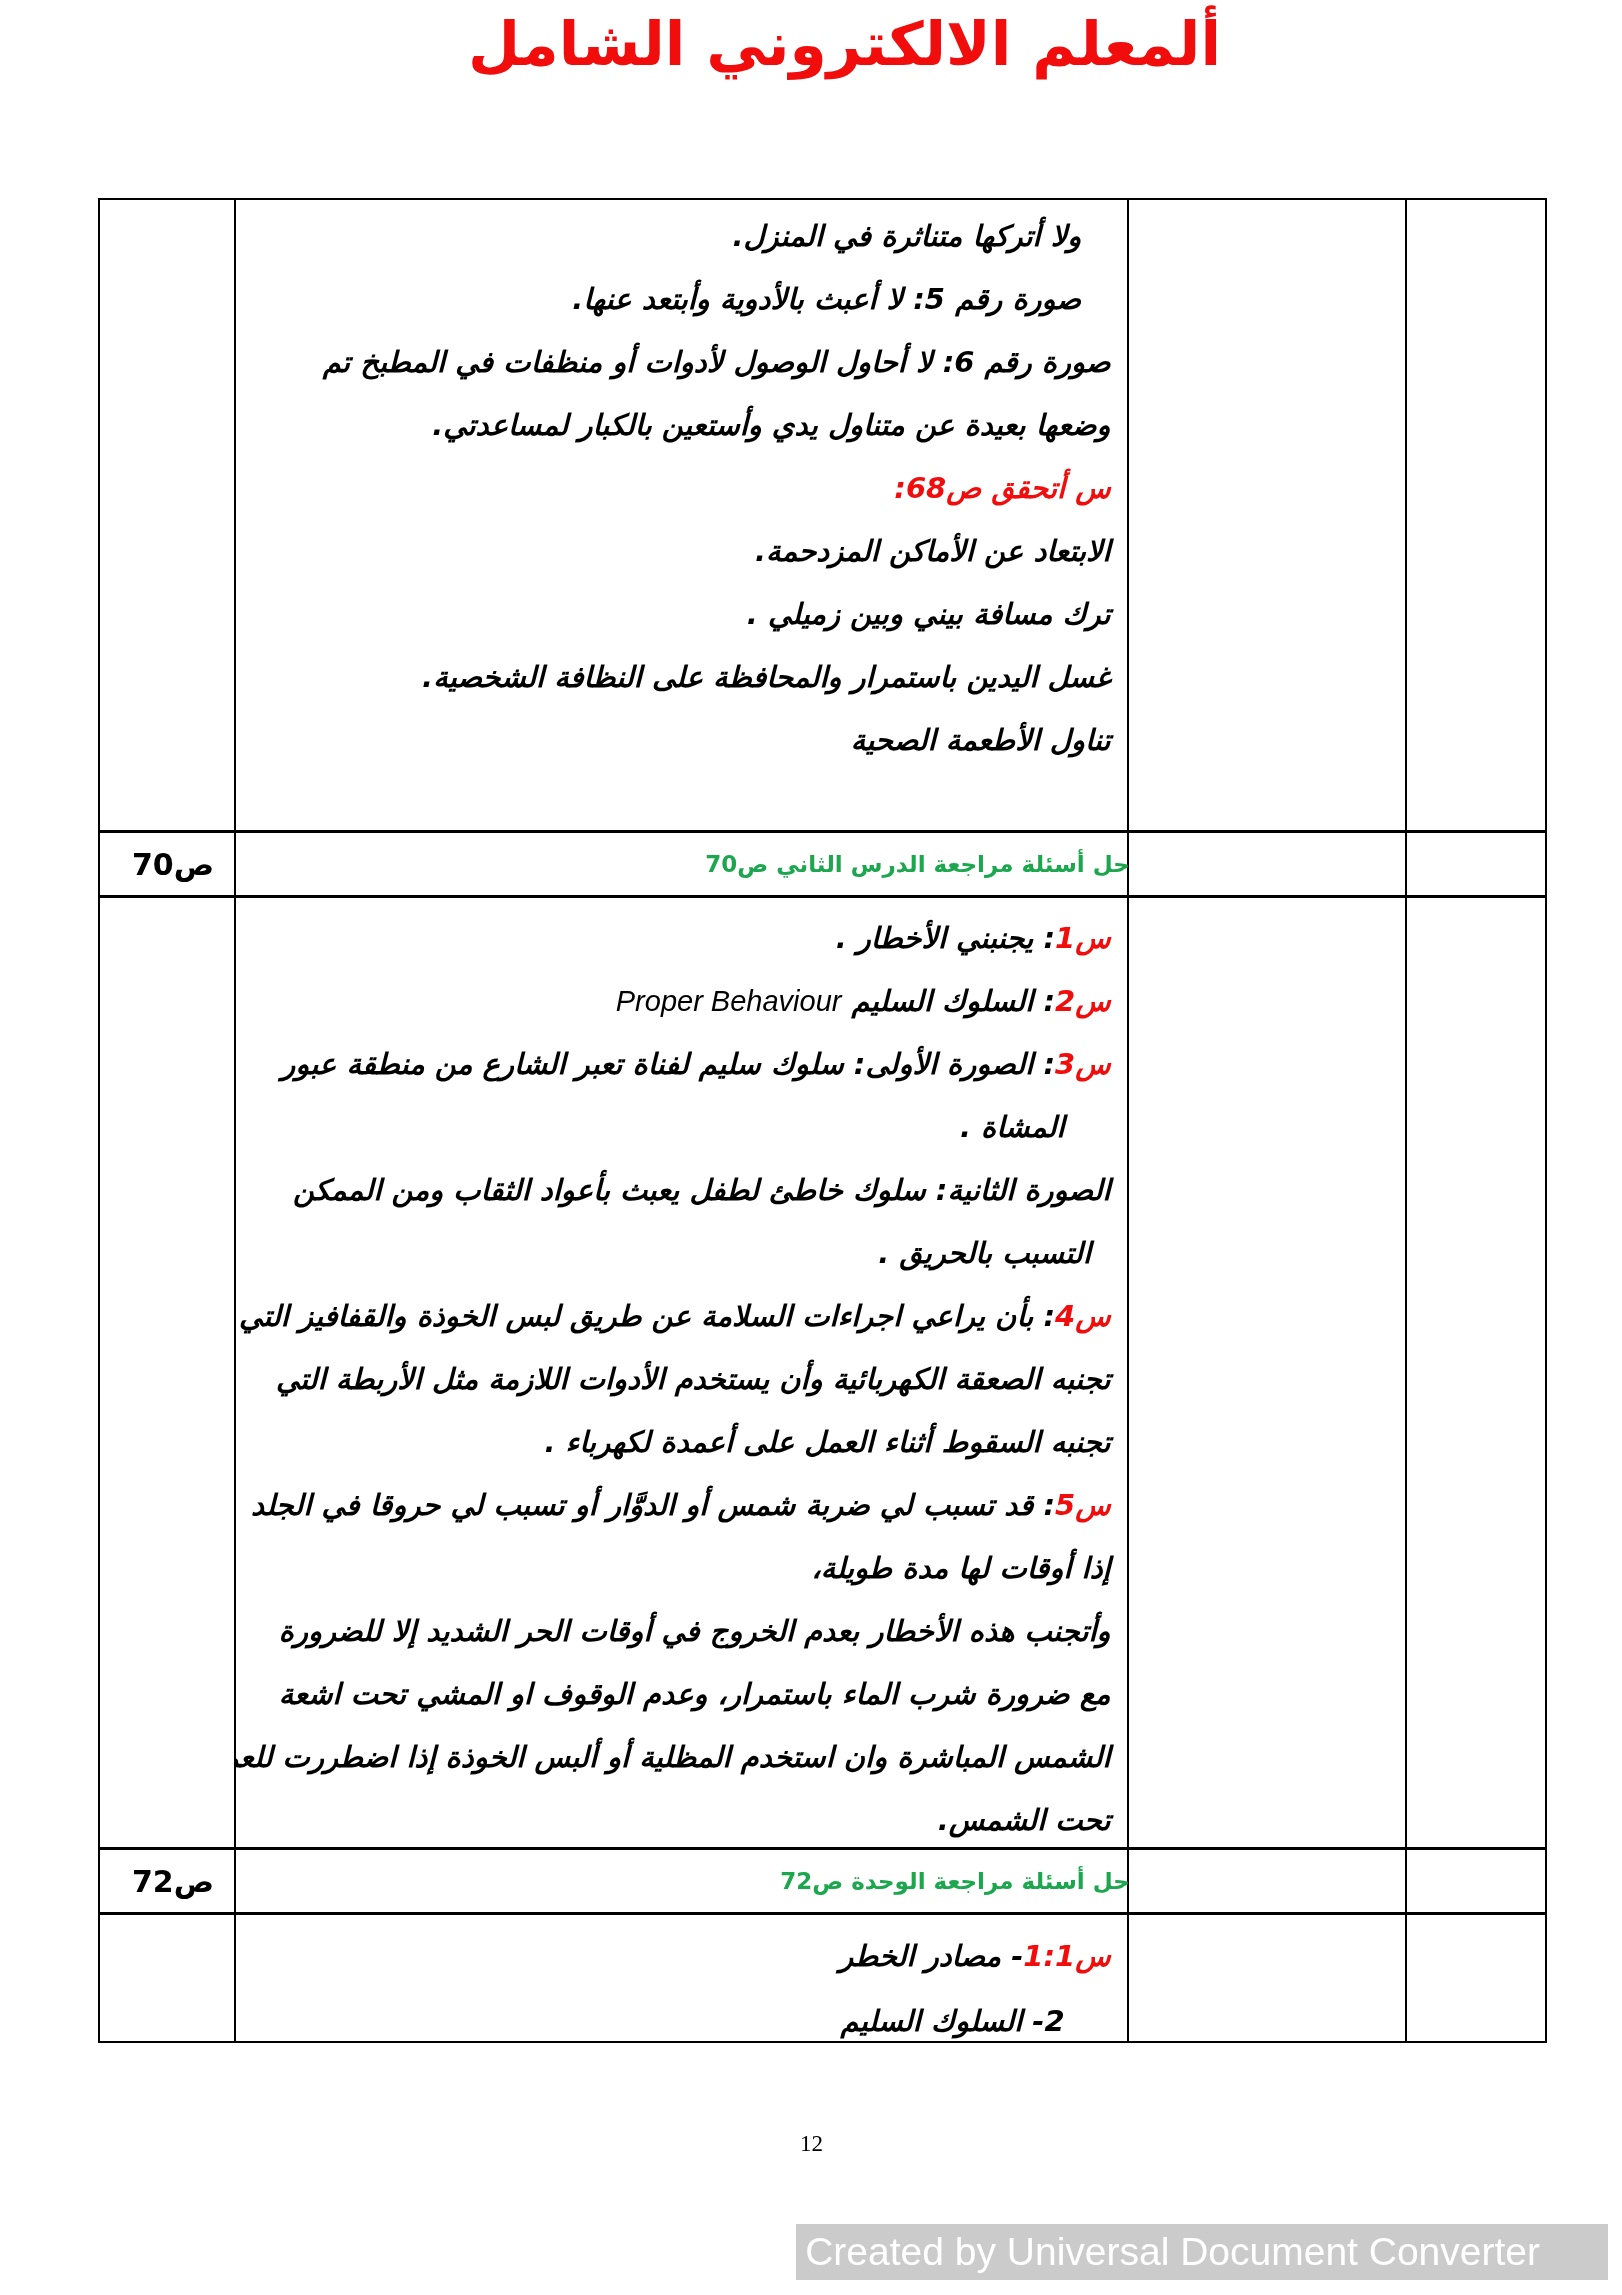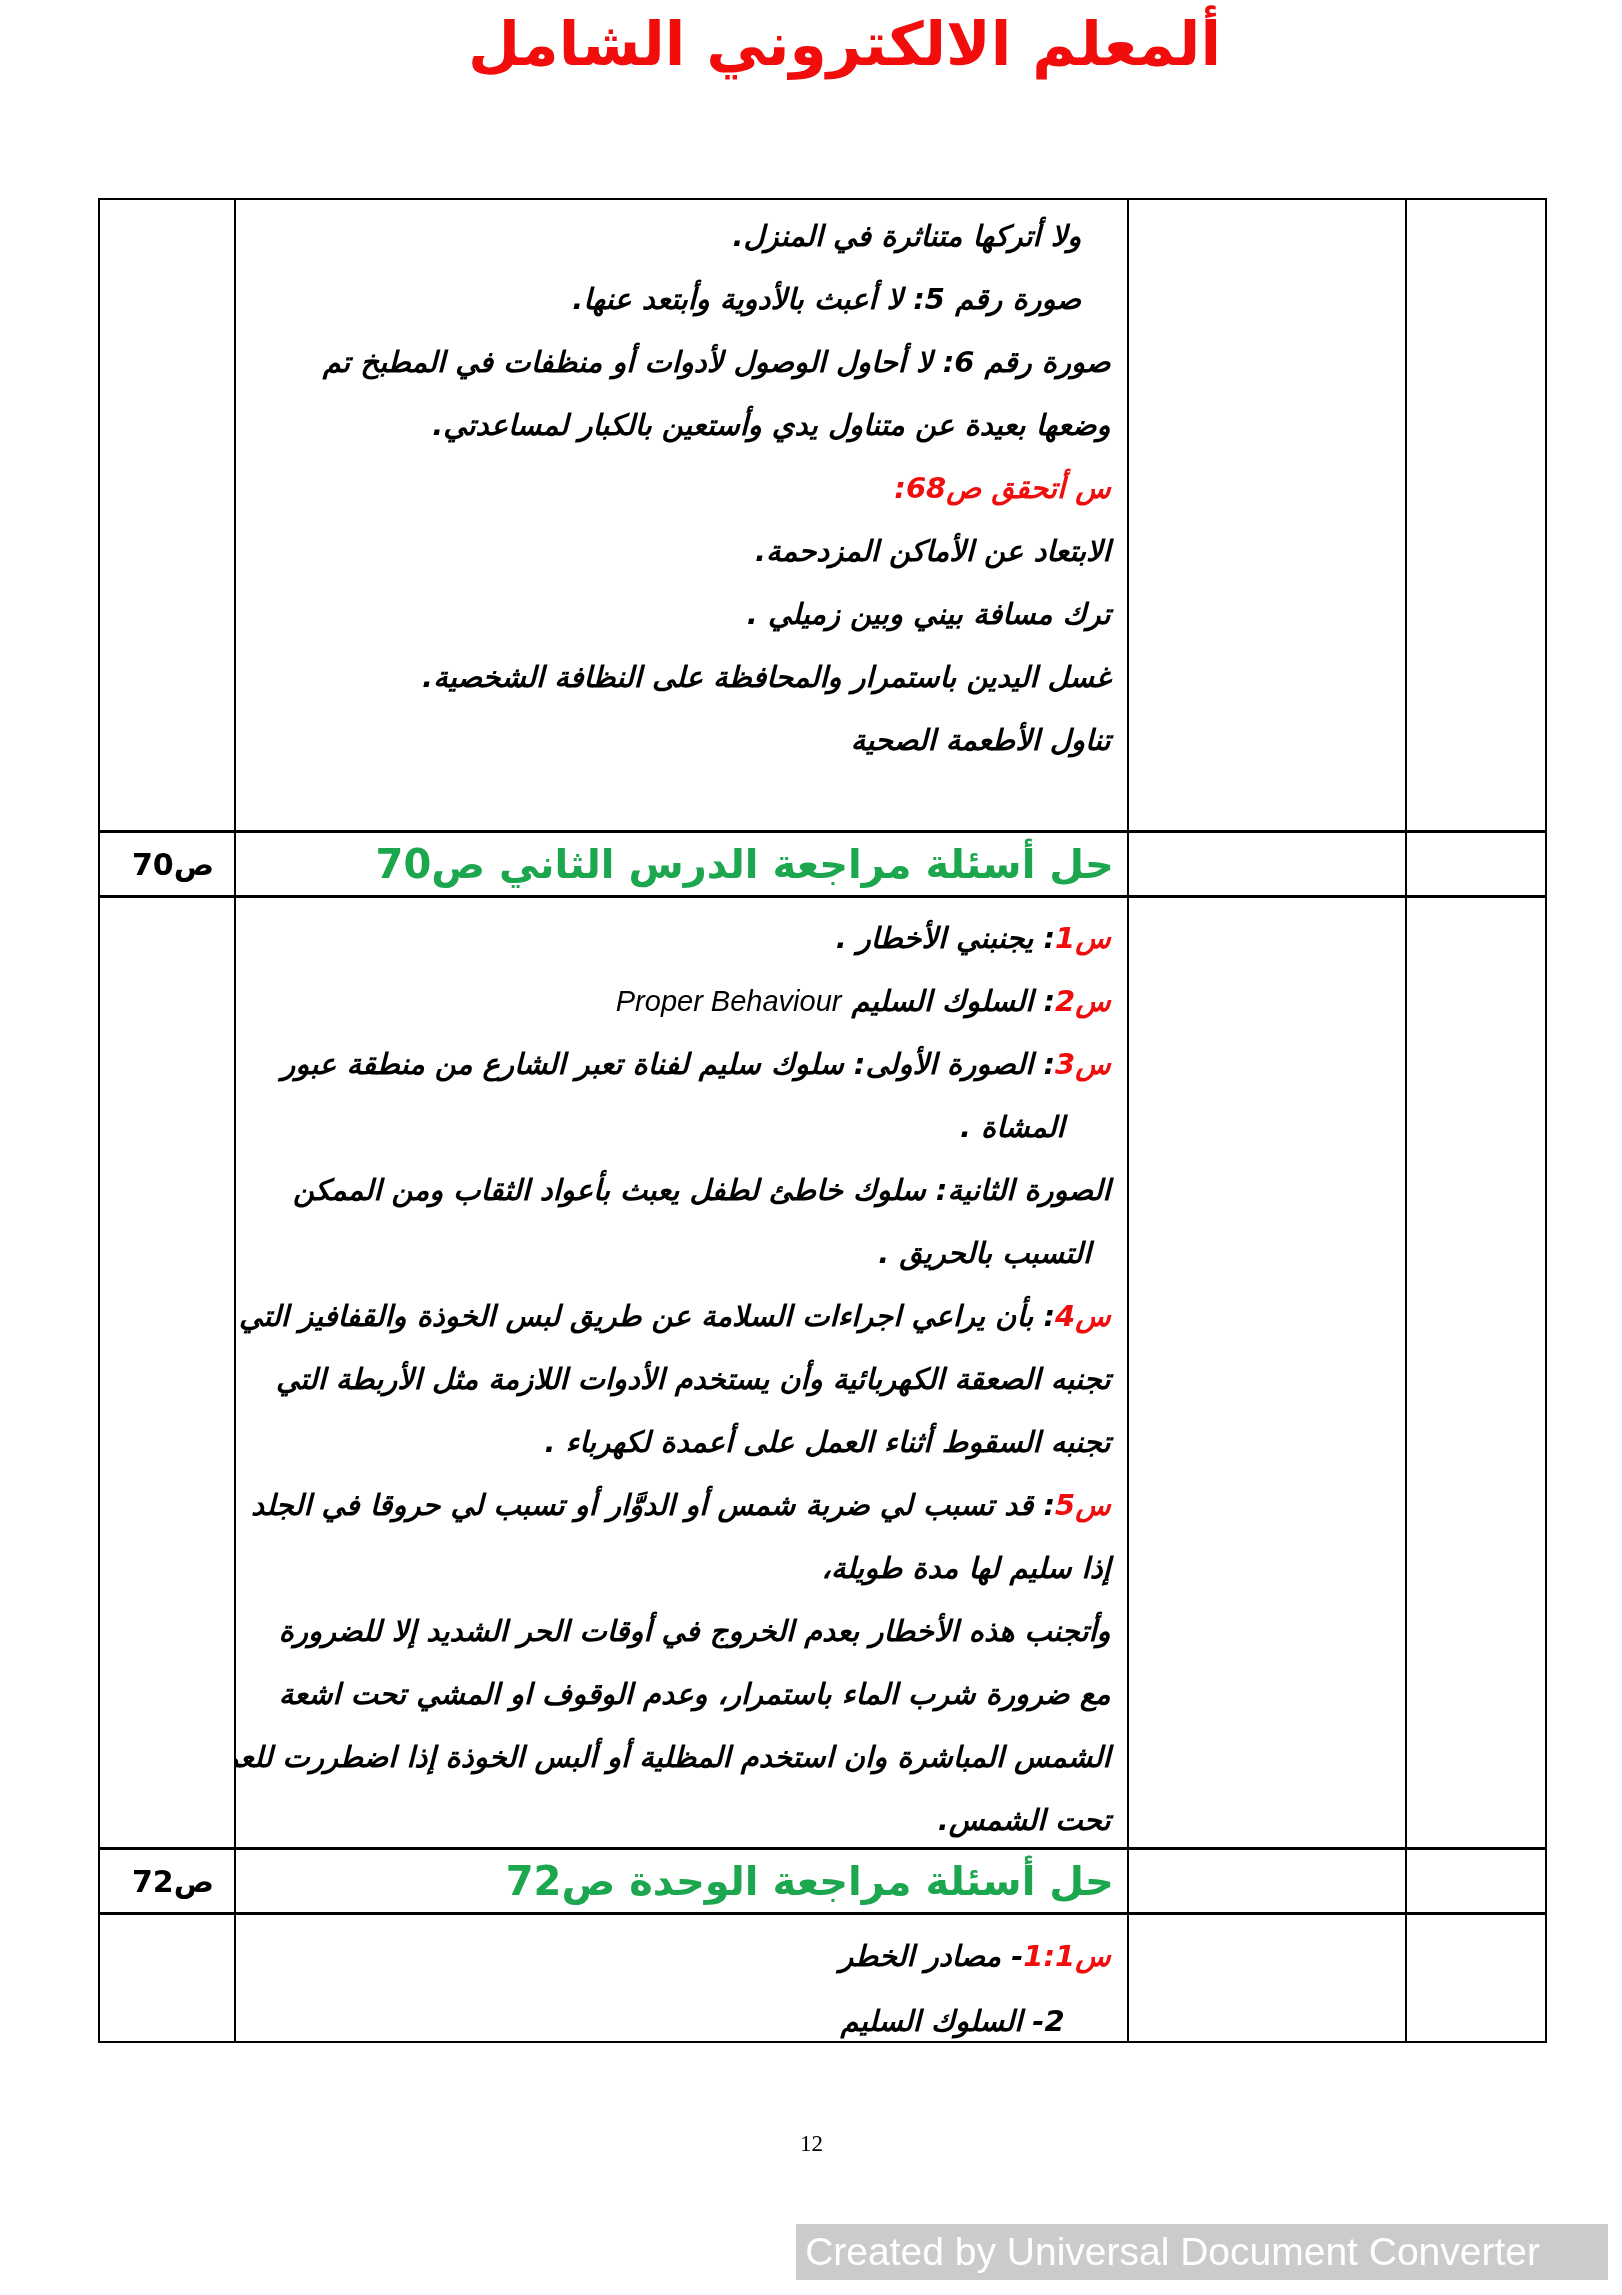--- a/index.html
+++ b/index.html
@@ -40,25 +40,25 @@
   .hline.h3{top:1647px;}
   .hline.h4{top:1712px;}
   .pageref{
     position:absolute;left:0;width:146px;height:62px;
     display:flex;align-items:center;justify-content:center;
     font-size:30px;font-weight:bold;direction:rtl;
   }
   .pageref.p70{top:633px;}
   .pageref.p72{top:1650px;}
   .greenrow{
-    position:absolute;left:132px;width:891px;height:62px;
+    position:absolute;left:148px;width:891px;height:62px;
     display:flex;align-items:center;justify-content:flex-start;
     direction:rtl;
     padding-right:9.2px;box-sizing:border-box;
-    font-size:40px;font-weight:bold;color:var(--green);
+    font-size:23px;font-weight:bold;color:var(--green);
     overflow:hidden;
   }
   .greenrow.g1{top:633px;}
   .greenrow.g2{top:1650px;padding-left:32px;}
   .tblock{
     position:absolute;left:136px;width:891px;
     direction:rtl;text-align:right;
     font-size:29px;font-weight:bold;
     padding-right:16.4px;box-sizing:border-box;
     overflow:hidden;
@@ -130,21 +130,21 @@
         <div class="tline"><span class="red">س1</span><span>: يجنبني الأخطار .</span></div>
         <div class="tline"><span class="red">س2</span><span>: السلوك السليم  </span><span class="latin">Proper Behaviour</span></div>
         <div class="tline"><span class="red">س3</span><span>: الصورة الأولى: سلوك سليم لفناة تعبر  الشارع من منطقة عبور</span></div>
         <div class="tline ind-b"><span>المشاة .</span></div>
         <div class="tline"><span>الصورة الثانية: سلوك خاطئ لطفل يعبث بأعواد الثقاب ومن الممكن</span></div>
         <div class="tline ind-c"><span>التسبب بالحريق .</span></div>
         <div class="tline"><span class="red">س4</span><span>: بأن يراعي اجراءات السلامة عن طريق لبس الخوذة والقفافيز  التي</span></div>
         <div class="tline"><span>تجنبه الصعقة الكهربائية وأن يستخدم الأدوات اللازمة مثل الأربطة  التي</span></div>
         <div class="tline"><span>تجنبه السقوط أثناء العمل على أعمدة لكهرباء .</span></div>
         <div class="tline"><span class="red">س5</span><span>: قد تسبب لي ضربة شمس أو الدوَّار أو تسبب لي حروقا في الجلد</span></div>
-        <div class="tline"><span>إذا سليم لها مدة طويلة،</span></div>
+        <div class="tline"><span>إذا أوقات لها مدة طويلة،</span></div>
         <div class="tline"><span>وأتجنب هذه الأخطار بعدم الخروج في أوقات الحر الشديد إلا للضرورة</span></div>
         <div class="tline"><span>مع ضرورة شرب الماء باستمرار، وعدم الوقوف او المشي تحت اشعة</span></div>
         <div class="tline"><span>الشمس المباشرة وان استخدم المظلية أو ألبس الخوذة إذا اضطررت للعمل</span></div>
         <div class="tline"><span>تحت الشمس.</span></div>
       </div>
 
     <div class="pageref p72">ص72</div>
     <div class="greenrow g2">
       <span>حل أسئلة مراجعة الوحدة ص72</span>
     </div>

